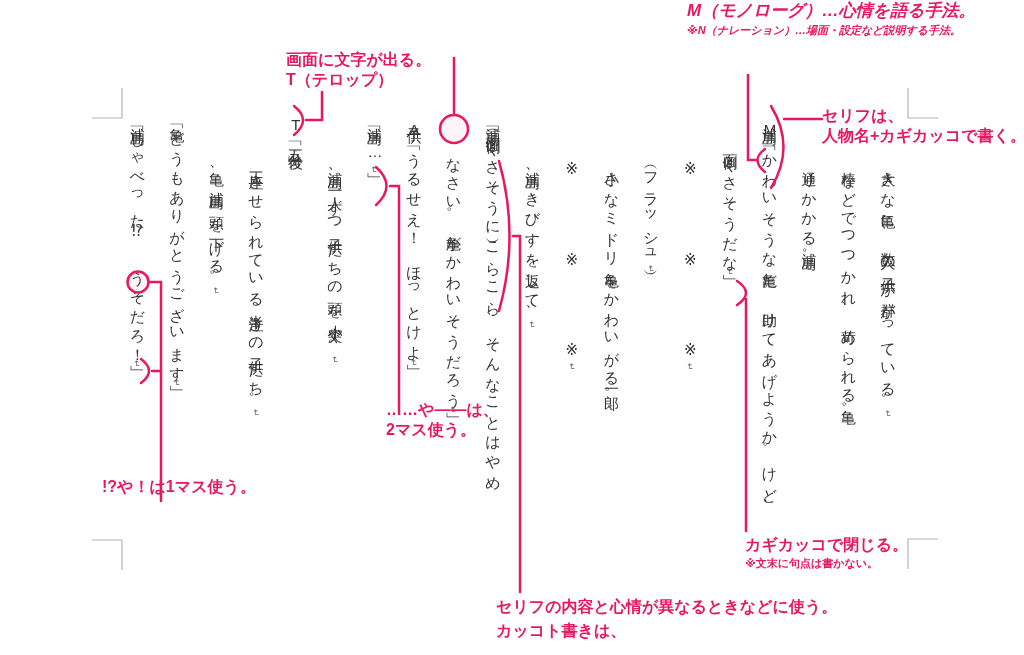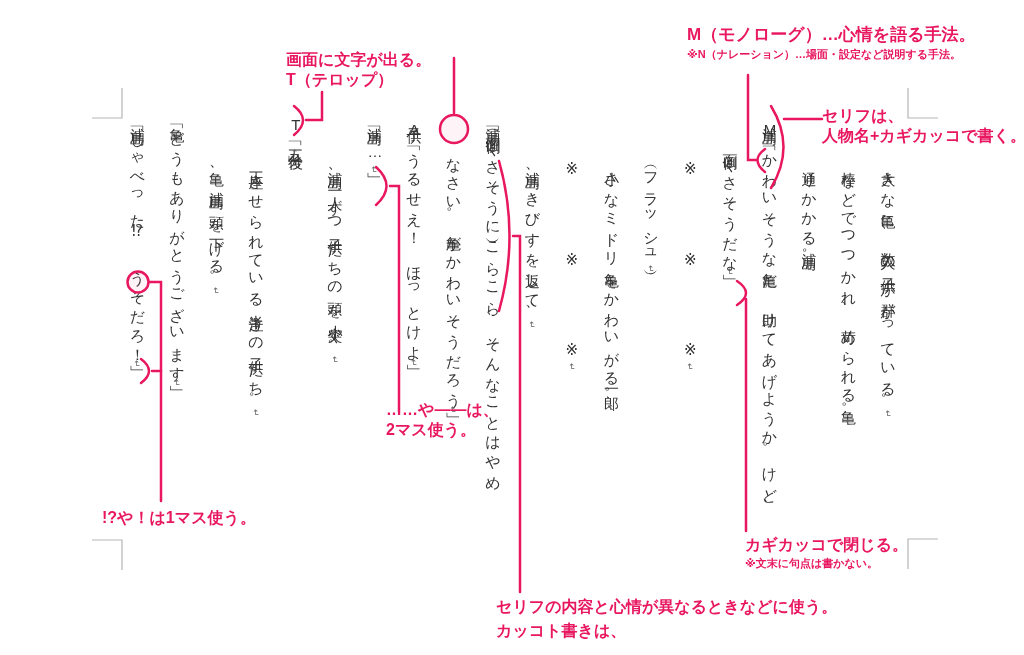--- a/index.html
+++ b/index.html
@@ -100,36 +100,36 @@
   </div>
 
 <div class="ann" style="left:286px;top:50px;">
   <div>画面に文字が出る。</div>
   <div>T（テロップ）</div>
 </div>
 
 <div class="ann" style="left:437px;top:12px;">
 </div>
 
-<div class="ann" style="left:687px;top:24px;font-size:17px;line-height:22px;">
+<div class="ann" style="left:687px;top:0;font-size:17px;line-height:22px;font-style:italic;">
   <div>M（モノローグ）…心情を語る手法。</div>
   <div class="small">※N（ナレーション）…場面・設定など説明する手法。</div>
 </div>
 
 <div class="ann" style="left:822px;top:106px;">
   <div>セリフは、</div>
   <div>人物名+カギカッコで書く。</div>
 </div>
 
 <div class="ann" style="left:386px;top:400px;">
   <div>……や――は、</div>
   <div>2マス使う。</div>
 </div>
 
-<div class="ann" style="left:102px;top:508px;text-align:center;">
+<div class="ann" style="left:102px;top:477px;text-align:center;">
   <div>!?や！は1マス使う。</div>
 </div>
 
 <div class="ann" style="left:737px;top:535px;margin-left:8px;">
   <div>カギカッコで閉じる。</div>
   <div class="small">※文末に句点は書かない。</div>
 </div>
 
 <div class="ann wide" style="left:496px;top:595px;">
   <div>セリフの内容と心情が異なるときなどに使う。</div>

